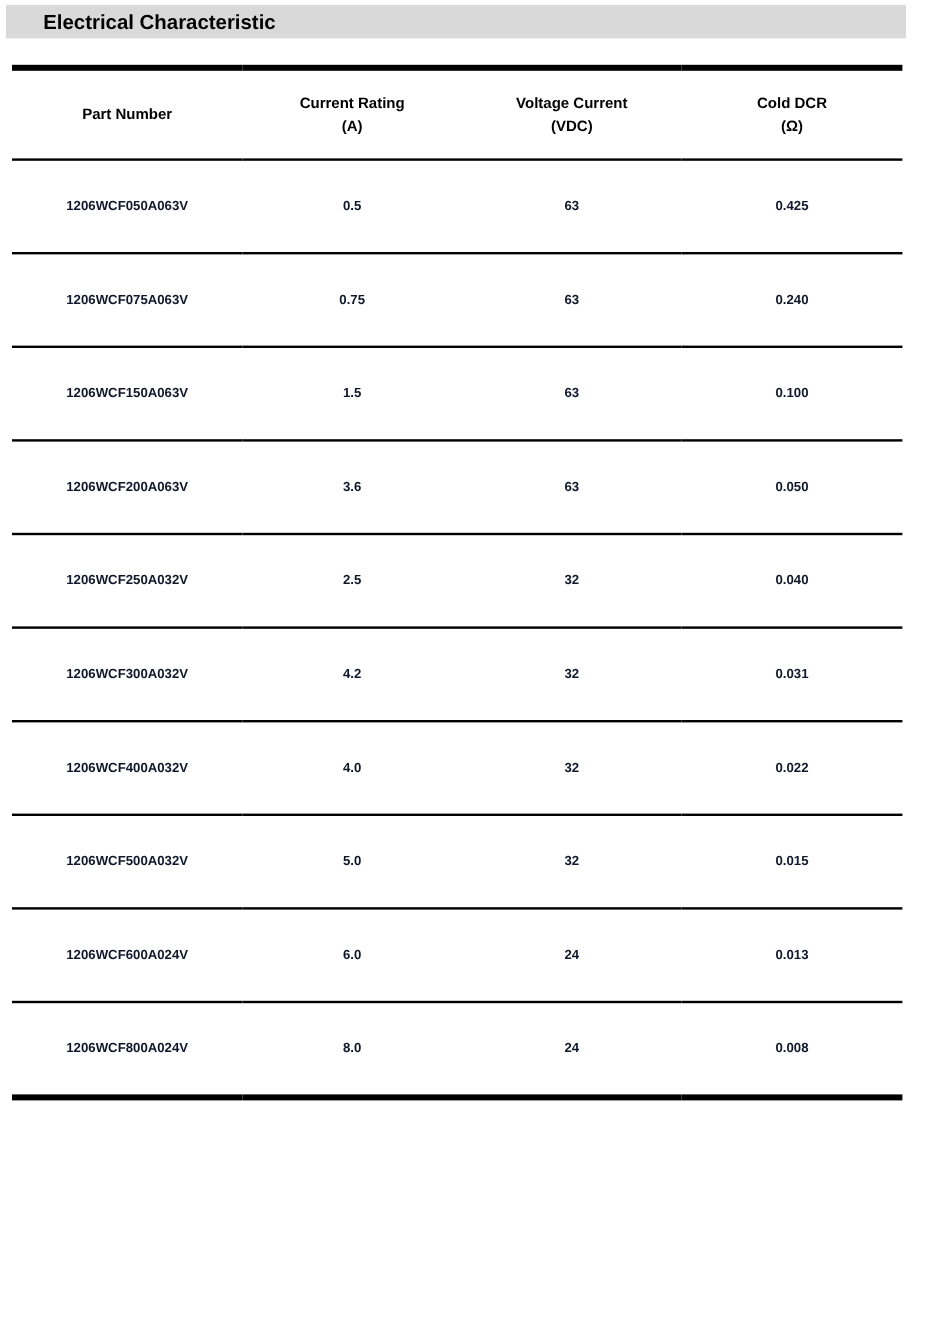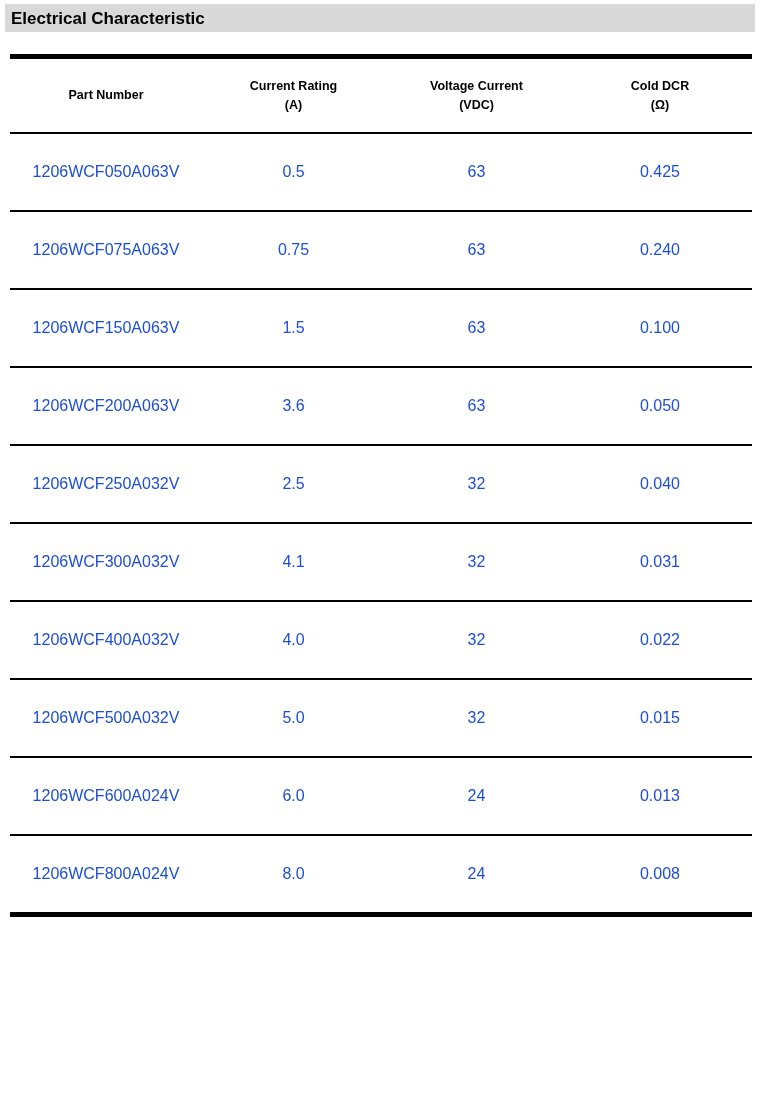--- a/index.html
+++ b/index.html
@@ -35,20 +35,21 @@
     align-items: center;
   }
   .title-text {
     font-size: 17px;
     font-weight: bold;
     letter-spacing: 0px;
     color: #000000;
     padding-left: 6px;
     line-height: 1;
     white-space: nowrap;
+    margin-left: 25px;
   }
 
   
   .table-wrap {
     position: absolute;
     left: 10px;
     top: 54px;
     width: 742px;
   }
   table.spec {
@@ -78,26 +79,26 @@
     align-items: center;
     justify-content: center;
     line-height: 1.45;
   }
   .th-line1 { white-space: nowrap; }
   .th-line2 { white-space: nowrap; }
 
   table.spec tbody td {
     border-bottom: 2px solid #000000;
     height: 76px;
-    font-size: 16px;
-    font-weight: normal;
+    font-size: 11px;
+    font-weight: bold;
     text-align: center;
     vertical-align: middle;
     padding: 0;
-    color: #1d4ed8;
+    color: #0f172a;
     white-space: nowrap;
   }
   table.spec tbody tr:last-child td {
     border-bottom: 5px solid #000000;
   }
 </style>
 </head>
 <body>
 
 <div class="page">
@@ -167,21 +168,21 @@
             <td>0.050</td>
           </tr>
           <tr>
             <td>1206WCF250A032V</td>
             <td>2.5</td>
             <td>32</td>
             <td>0.040</td>
           </tr>
           <tr>
             <td>1206WCF300A032V</td>
-            <td>4.1</td>
+            <td>4.2</td>
             <td>32</td>
             <td>0.031</td>
           </tr>
           <tr>
             <td>1206WCF400A032V</td>
             <td>4.0</td>
             <td>32</td>
             <td>0.022</td>
           </tr>
           <tr>

